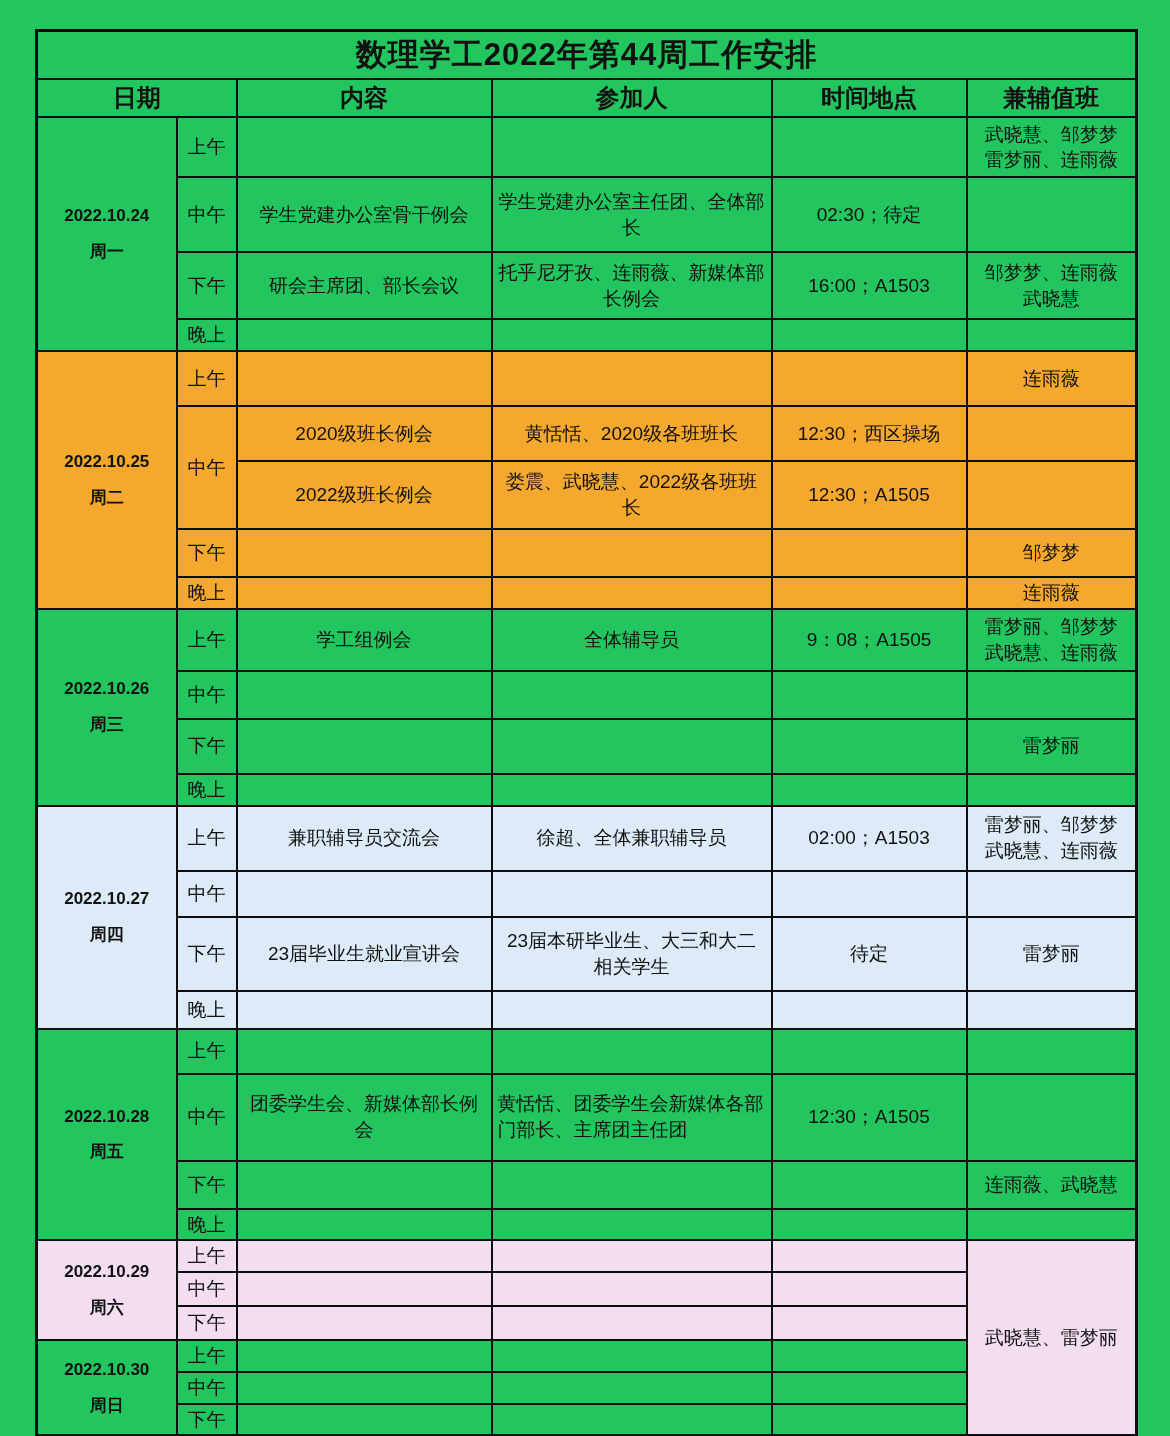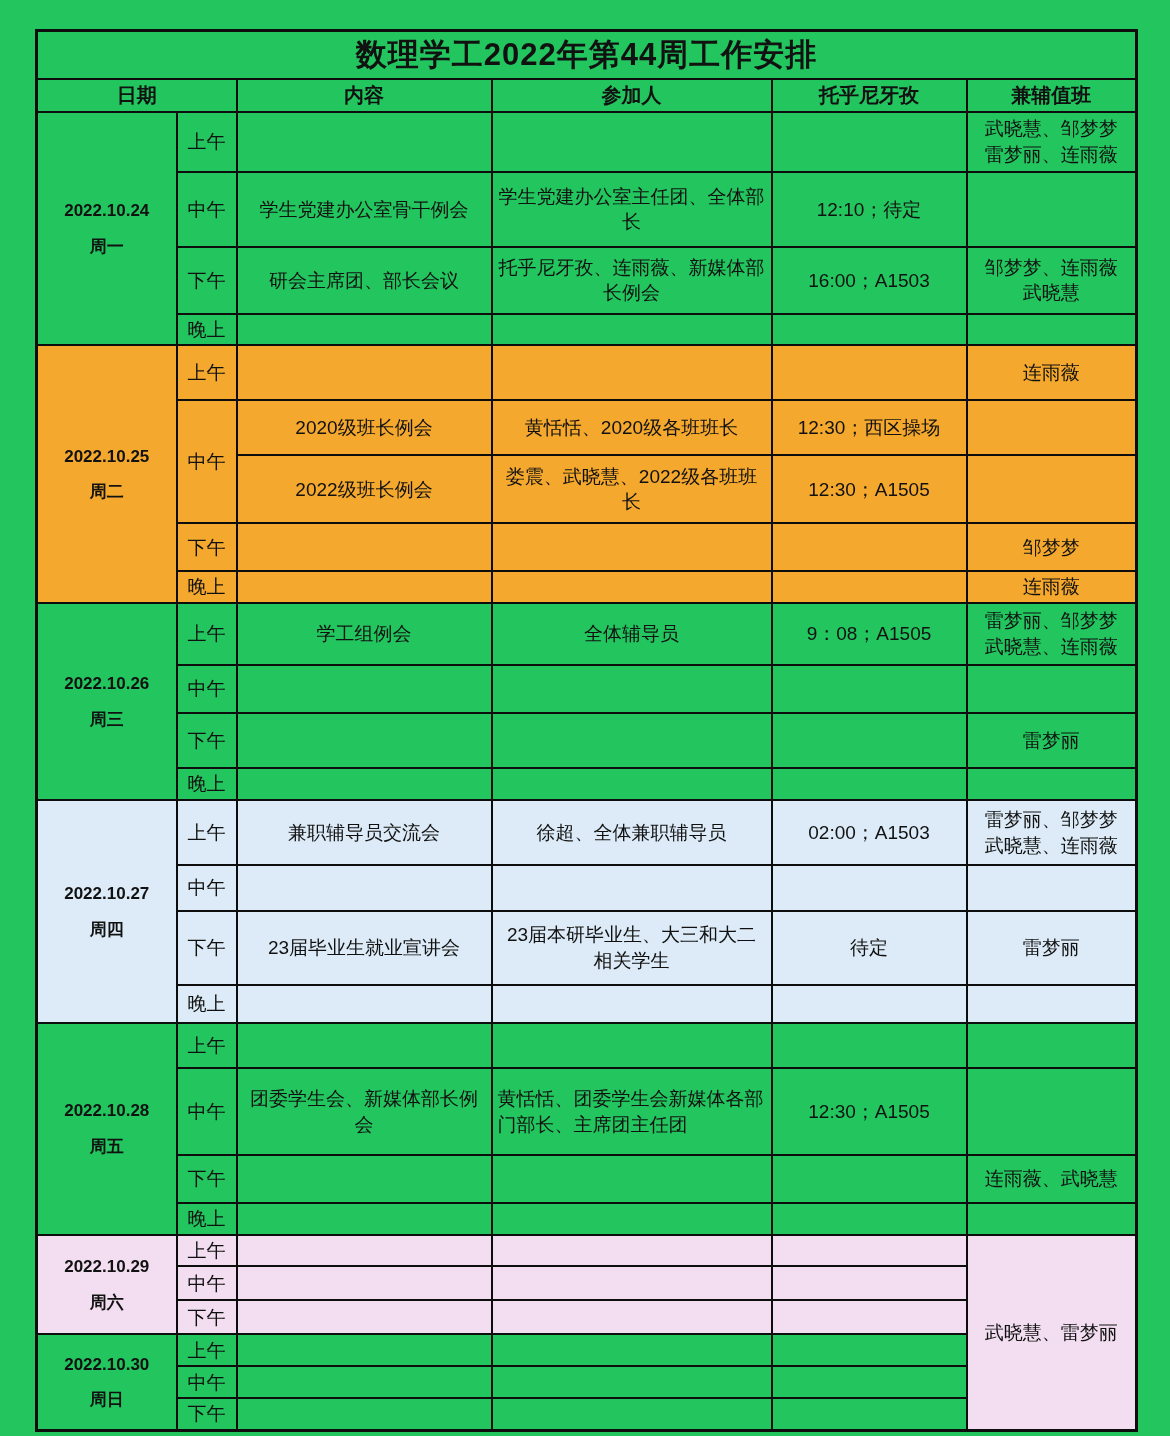--- a/index.html
+++ b/index.html
@@ -36,21 +36,21 @@
     line-height: 1.35;
     white-space: pre-line;
     overflow: hidden;
   }
   tr.title-row td {
     font-size: 31px;
     font-weight: bold;
     letter-spacing: 1px;
   }
   tr.head-row th {
-    font-size: 20px;
+    font-size: 24px;
     font-weight: bold;
   }
   td.date-cell {
     font-weight: bold;
     font-size: 17px;
     line-height: 2.1;
     padding: 0 2px;
   }
   td.slot-cell { font-size: 19px; padding: 2px 1px; }
   
@@ -76,38 +76,38 @@
 
       <tbody>
           <tr class="title-row" style="height:44px">
         <td colspan="6">数理学工2022年第44周工作安排</td>
       </tr>
 
       <tr class="head-row" style="height:31px">
         <th colspan="2">日期</th>
         <th>内容</th>
         <th>参加人</th>
-        <th>托乎尼牙孜</th>
+        <th>时间地点</th>
         <th>兼辅值班</th>
       </tr>
 
       <tr style="height:60px">
         <td class="date-cell" rowspan="4"><span>2022.10.24</span><br><span>周一</span></td>
         <td class="slot-cell">上午</td>
         <td></td>
         <td></td>
         <td></td>
         <td>武晓慧、邹梦梦
 雷梦丽、连雨薇</td>
       </tr>
       <tr style="height:75px">
         <td class="slot-cell">中午</td>
         <td>学生党建办公室骨干例会</td>
         <td>学生党建办公室主任团、全体部长</td>
-        <td>12:10；待定</td>
+        <td>02:30；待定</td>
         <td></td>
       </tr>
       <tr style="height:67px">
         <td class="slot-cell">下午</td>
         <td>研会主席团、部长会议</td>
         <td>托乎尼牙孜、连雨薇、新媒体部长例会</td>
         <td>16:00；A1503</td>
         <td>邹梦梦、连雨薇
 武晓慧</td>
       </tr>

